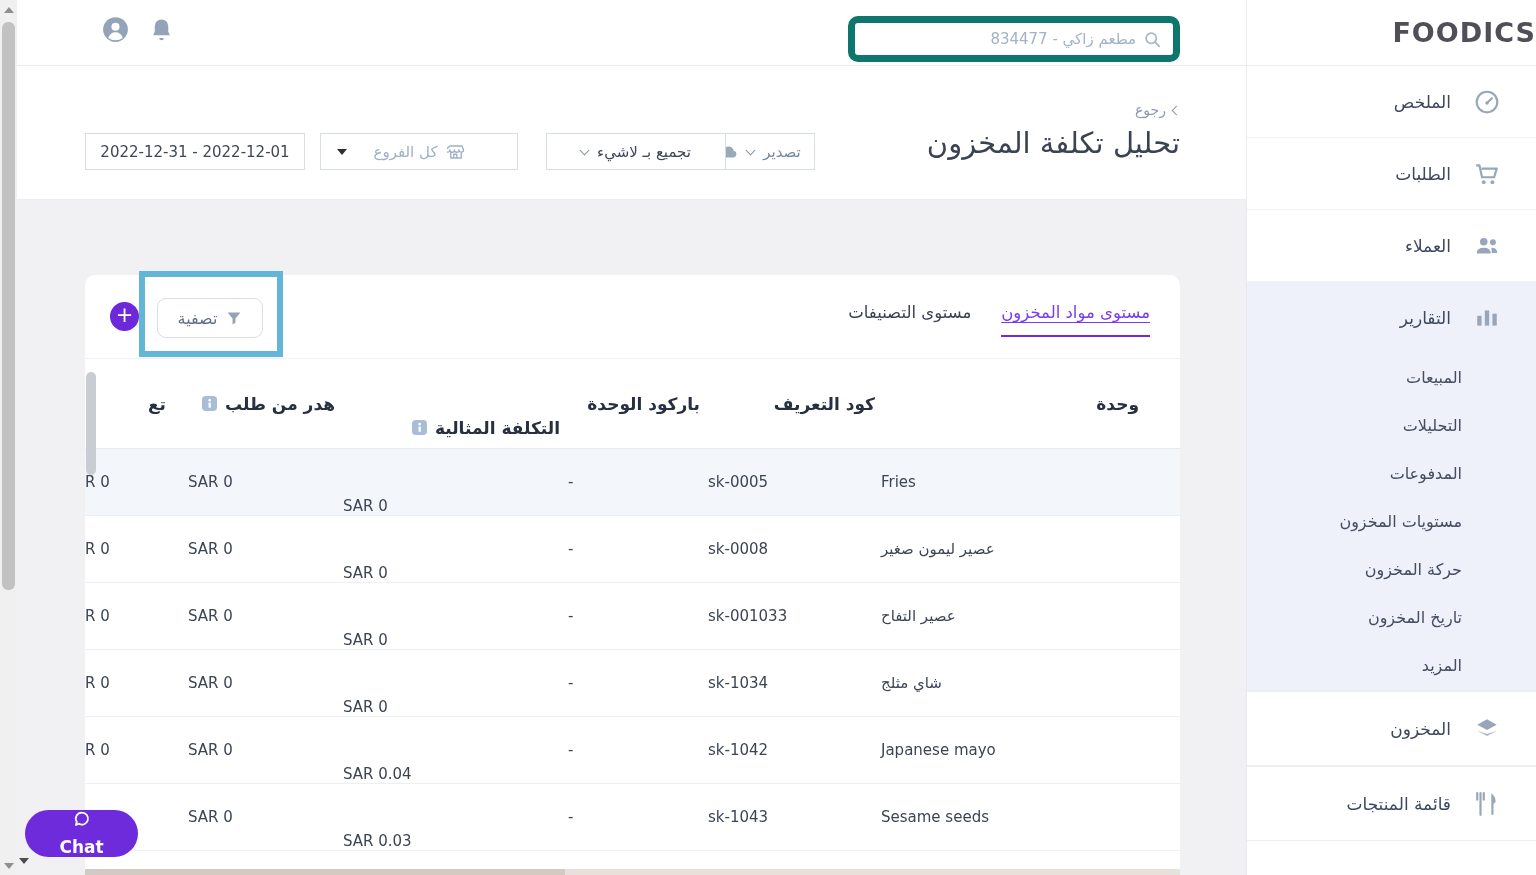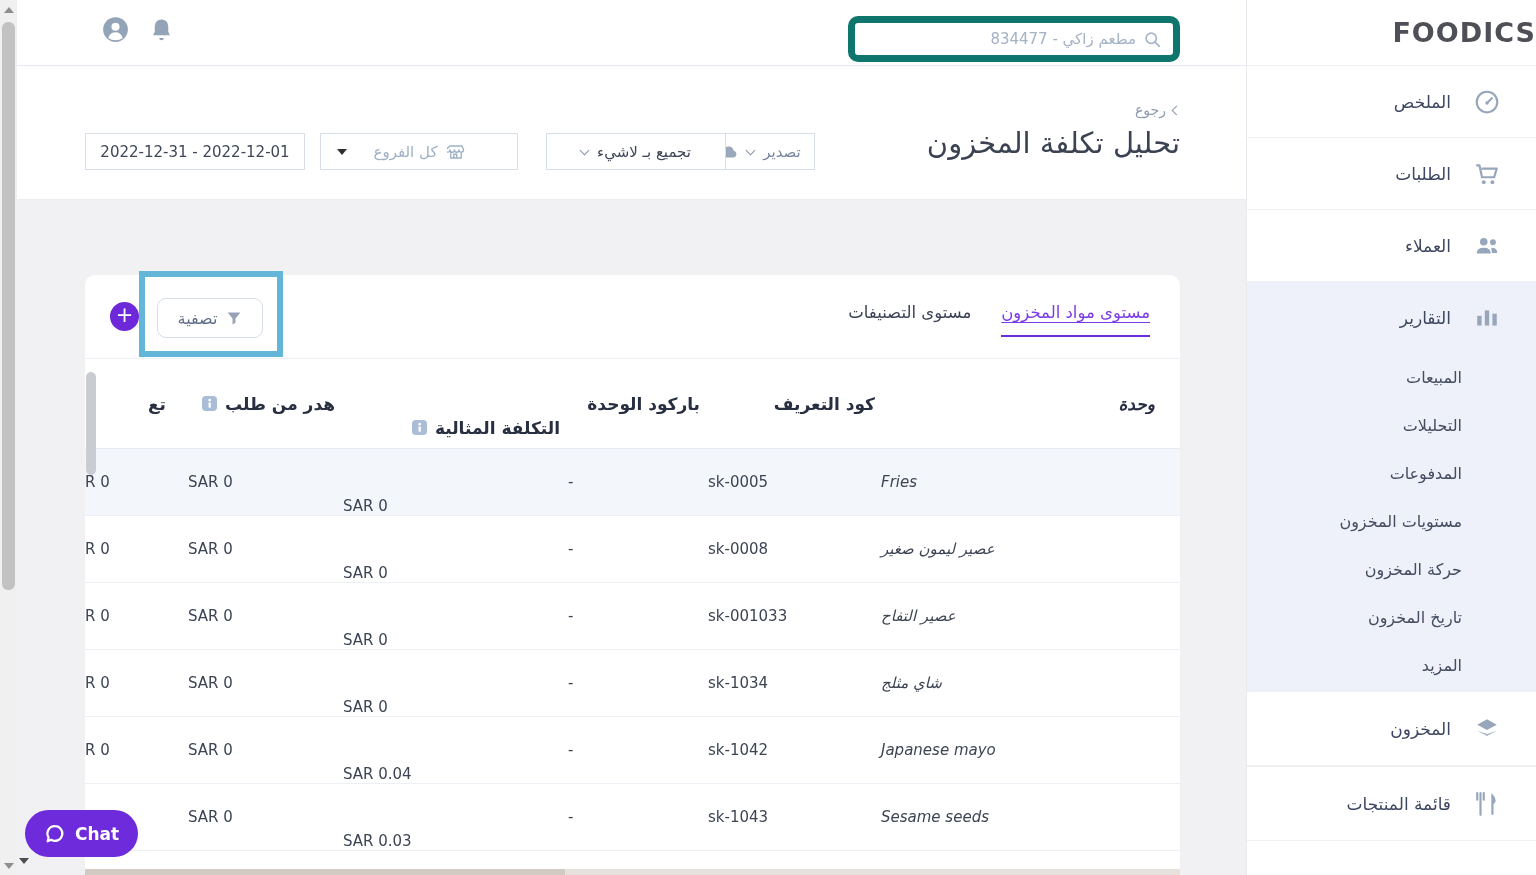--- a/index.html
+++ b/index.html
@@ -61,37 +61,37 @@
                 display:flex; align-items:center; justify-content:center; gap:9px; font-size:16px; color:#5f6e86; cursor:pointer; }
 
   
   .highlight-box { left:139px; top:271px; width:144px; height:86px; border:6px solid #63b6d8; z-index:12; pointer-events:none; }
 
   
   .thead { display:flex; align-items:center; height:90px; font-weight:700; font-size:17px; color:#272f40; border-bottom:1px solid #e7ebf1; }
   .trow { display:flex; align-items:center; height:67px; font-size:15px; color:#3c4454; border-bottom:1px solid #eceff4; background:#fff; }
   .trow.hl { background:#f3f7fb; }
   .c { text-align:left; white-space:nowrap; overflow:hidden; }
-  .c0{ width:305px; padding-left:6px; padding-right:25px;font-style:italic; }
+  .c0{ width:305px; padding-left:6px; padding-right:41px; }
   .c1{ width:175px; padding-left:8px; }
   .c2{ width:140px; padding-left:8px; }
   .c3{ width:225px; padding-left:8px;margin-top:48px; }
   .c4{ width:155px; padding-left:8px; }
   .c5{ width:95px;  text-align:left; padding-left:0; padding-right:14px; direction:ltr; }
   .hcell { display:flex; align-items:center; justify-content:flex-start; gap:8px; }
   .c5.hcell { justify-content:flex-start; direction:rtl; padding-right:14px; }
   .inner-thumb { position:absolute; left:1px; top:97px; width:10px; height:103px; background:#c9ccd3; border-radius:5px; z-index:6; }
 
   
   .h-scrollbar { left:85px; bottom:0; width:1095px; height:6px; background:#e6e1dc; z-index:8; }
   .h-scrollbar .hthumb { position:absolute; left:0; top:0; height:6px; width:480px; background:#d2cbc4; }
 
   
   .chat-btn { left:25px; top:810px; width:113px; height:47px; border-radius:26px; background:#6d2bdc; z-index:20;
-              display:flex; align-items:center; justify-content:center; gap:9px; cursor:pointer; direction:ltr; }
+              display:flex; align-items:center; justify-content:center; gap:9px; cursor:pointer; direction:ltr;flex-direction:column; }
   .chat-btn .lbl { color:#fff; font-size:17px; font-weight:700; }
 
   .info-ic { width:15px; height:15px; flex:0 0 15px; }
 </style>
 </head>
 <body>
 
 <div class="page">
 
   <div class="abs v-scrollbar">

